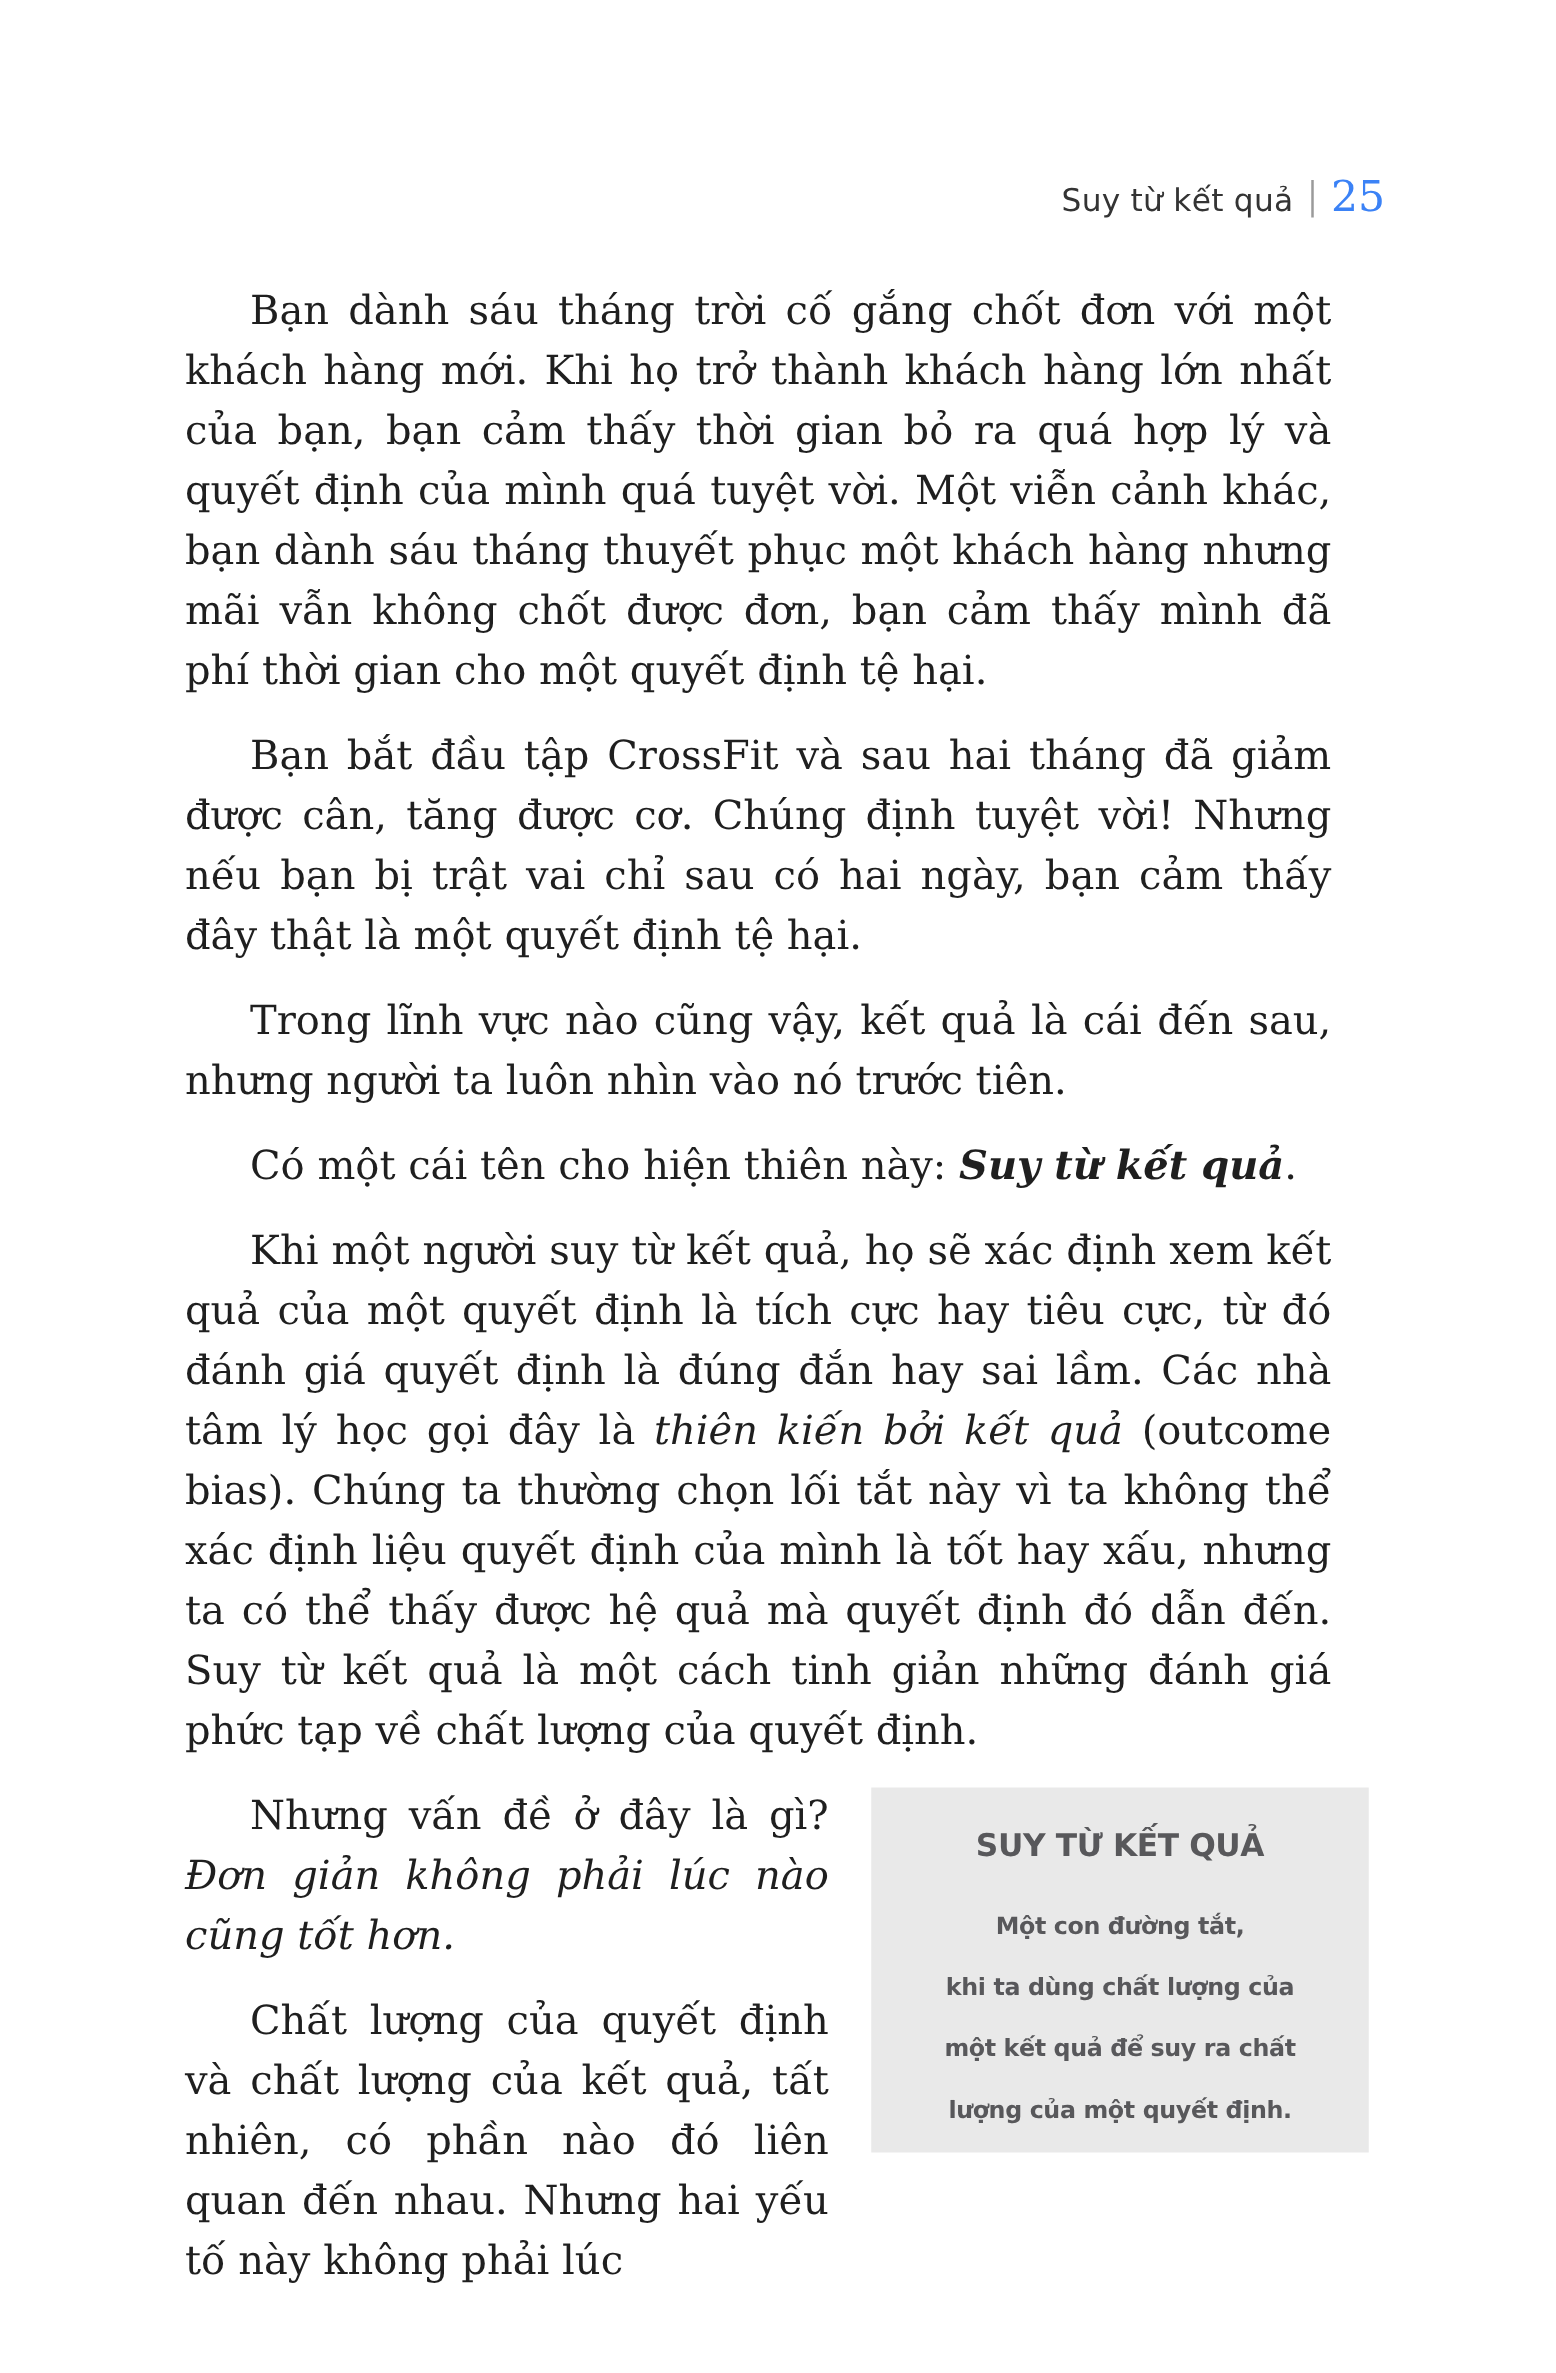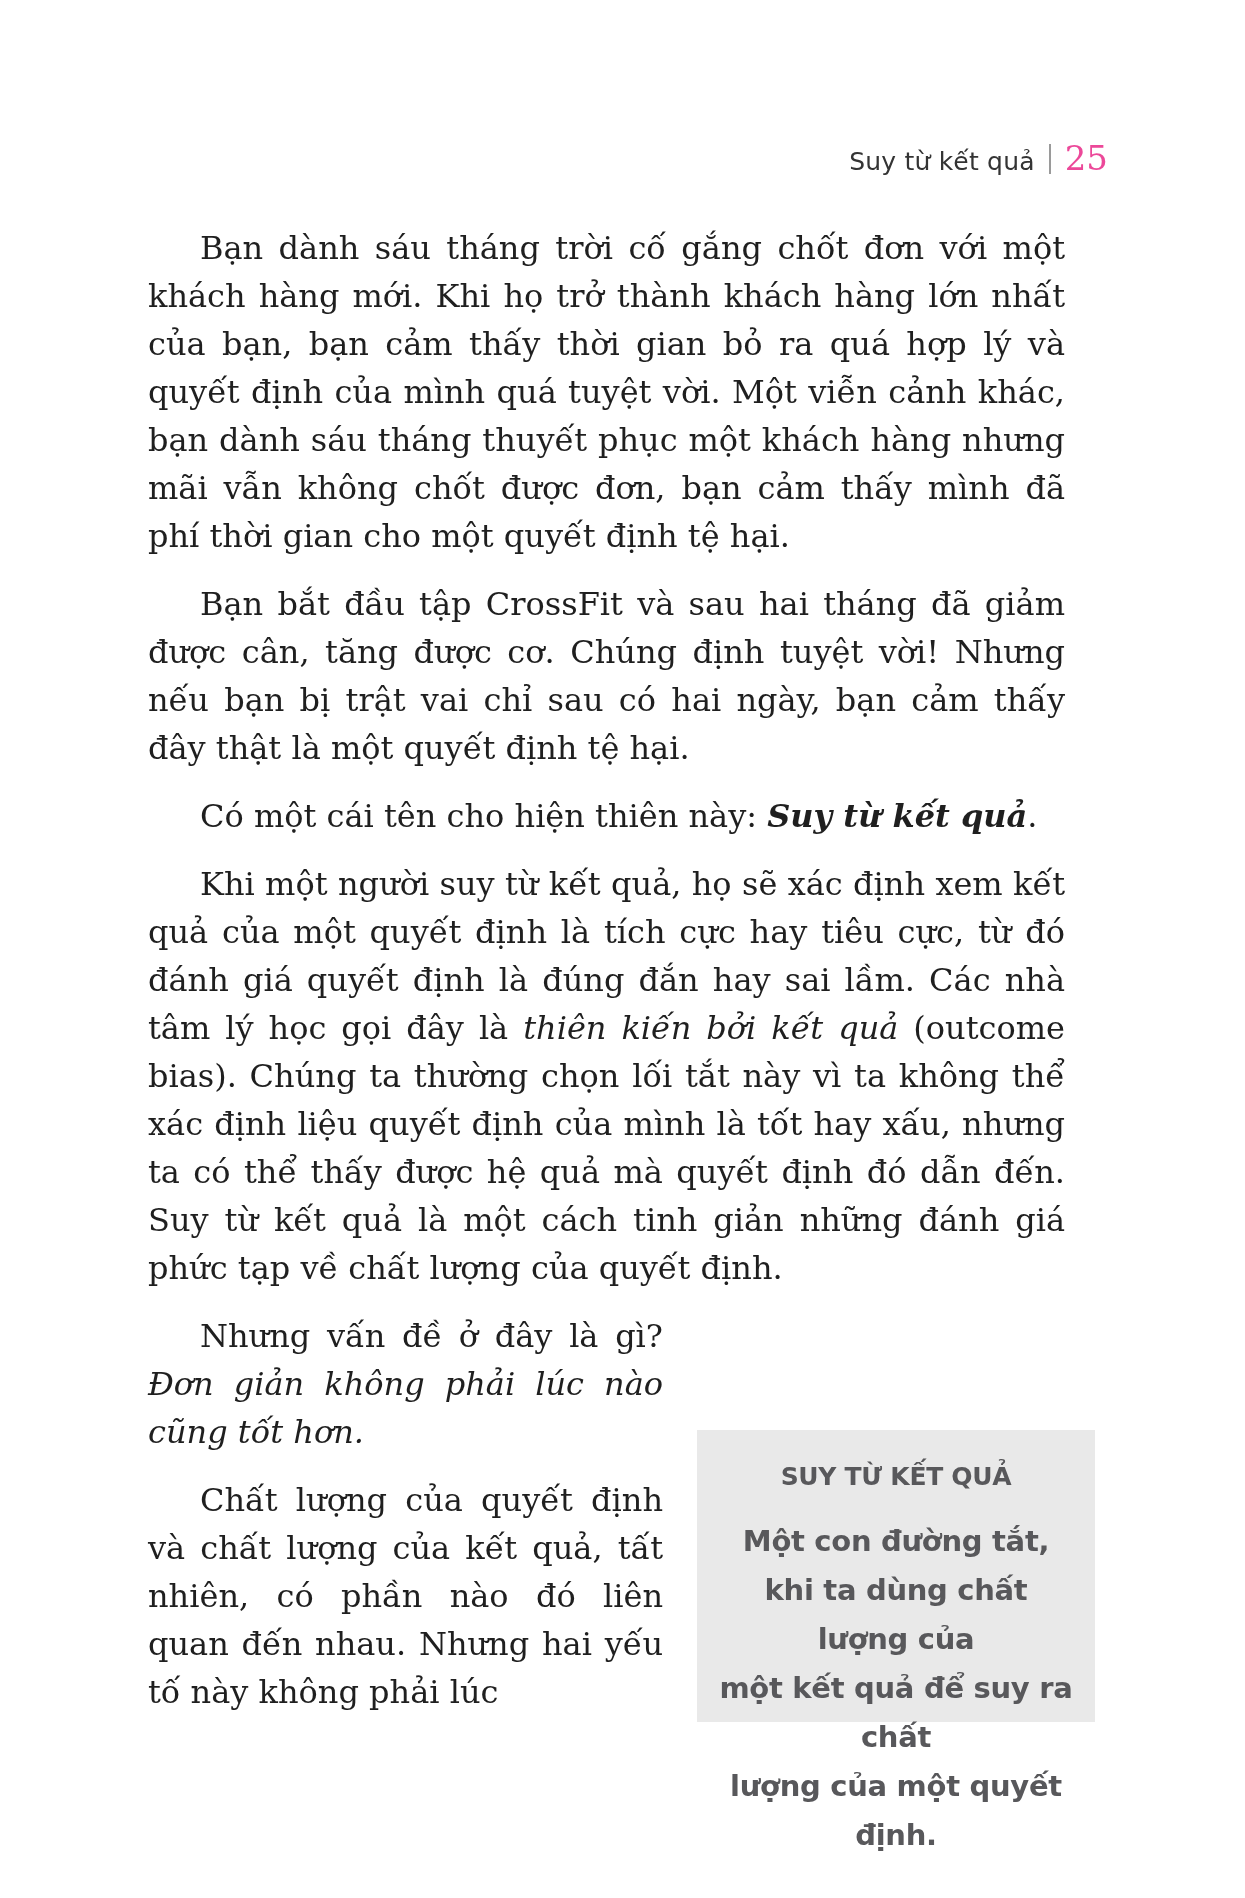--- a/index.html
+++ b/index.html
@@ -35,21 +35,21 @@
   .running-header .sep {
     width: 2px;
     height: 30px;
     background: #9a9a9a;
     align-self: center;
     margin-top: 2px;
   }
   .running-header .page-number {
     font-family: "DejaVu Serif", serif;
     font-size: 34px;
-    color: #ec4899;
+    color: #3b82f6;
   }
 
   
   .body-text {
     position: absolute;
     left: 148px;
     top: 224px;
     width: 917px;
   }
   .body-text p {
@@ -80,21 +80,21 @@
     font-family: "DejaVu Sans", "Liberation Sans", sans-serif;
     color: #58585b;
   }
   .definition-box .box-title {
     font-size: 25px;
     font-weight: bold;
     letter-spacing: -0.3px;
     margin-bottom: 26px;
   }
   .definition-box .box-body {
-    font-size: 29px;
+    font-size: 19px;
     font-weight: bold;
     letter-spacing: -0.3px;
     line-height: 49px;
     white-space: pre-line;
   }
 </style>
 </head>
 <body>
 
 <div class="page">
@@ -105,20 +105,21 @@
     <span class="page-number">25</span>
   </div>
 
   <div class="body-text">
 
     <p><span class="r-n">Bạn dành sáu tháng trời cố gắng chốt đơn với một khách hàng mới. Khi họ trở thành khách hàng lớn nhất của bạn, bạn cảm thấy thời gian bỏ ra quá hợp lý và quyết định của mình quá tuyệt vời. Một viễn cảnh khác, bạn dành sáu tháng thuyết phục một khách hàng nhưng mãi vẫn không chốt được đơn, bạn cảm thấy mình đã phí thời gian cho một quyết định tệ hại.</span></p>
 
 
     <p><span class="r-n">Bạn bắt đầu tập CrossFit và sau hai tháng đã giảm được cân, tăng được cơ. Chúng định tuyệt vời! Nhưng nếu bạn bị trật vai chỉ sau có hai ngày, bạn cảm thấy đây thật là một quyết định tệ hại.</span></p>
 
+    <p><span class="r-n">Trong lĩnh vực nào cũng vậy, kết quả là cái đến sau, nhưng người ta luôn nhìn vào nó trước tiên.</span></p>
 
     <p><span class="r-n">Có một cái tên cho hiện thiên này: </span><span class="r-bi">Suy từ kết quả</span><span class="r-n">.</span></p>
 
     <p><span class="r-n">Khi một người suy từ kết quả, họ sẽ xác định xem kết quả của một quyết định là tích cực hay tiêu cực, từ đó đánh giá quyết định là đúng đắn hay sai lầm. Các nhà tâm lý học gọi đây là </span><span class="r-i">thiên kiến bởi kết quả</span><span class="r-n"> (outcome bias). Chúng ta thường chọn lối tắt này vì ta không thể xác định liệu quyết định của mình là tốt hay xấu, nhưng ta có thể thấy được hệ quả mà quyết định đó dẫn đến. Suy từ kết quả là một cách tinh giản những đánh giá phức tạp về chất lượng của quyết định.</span></p>
 
     <p class="narrow"><span class="r-n">Nhưng vấn đề ở đây là gì? </span><span class="r-i">Đơn giản không phải lúc nào cũng tốt hơn.</span></p>
 
     <p class="narrow"><span class="r-n">Chất lượng của quyết định và chất lượng của kết quả, tất nhiên, có phần nào đó liên quan đến nhau. Nhưng hai yếu tố này không phải lúc</span></p>
 
   </div>

